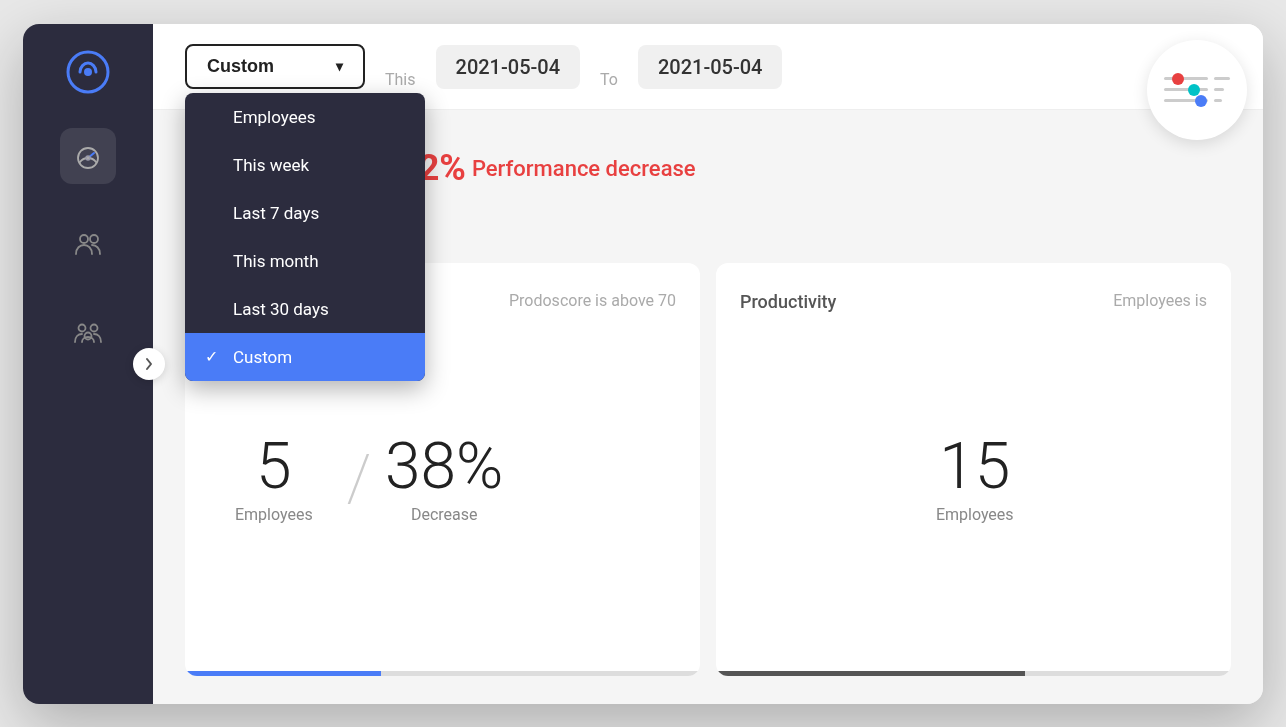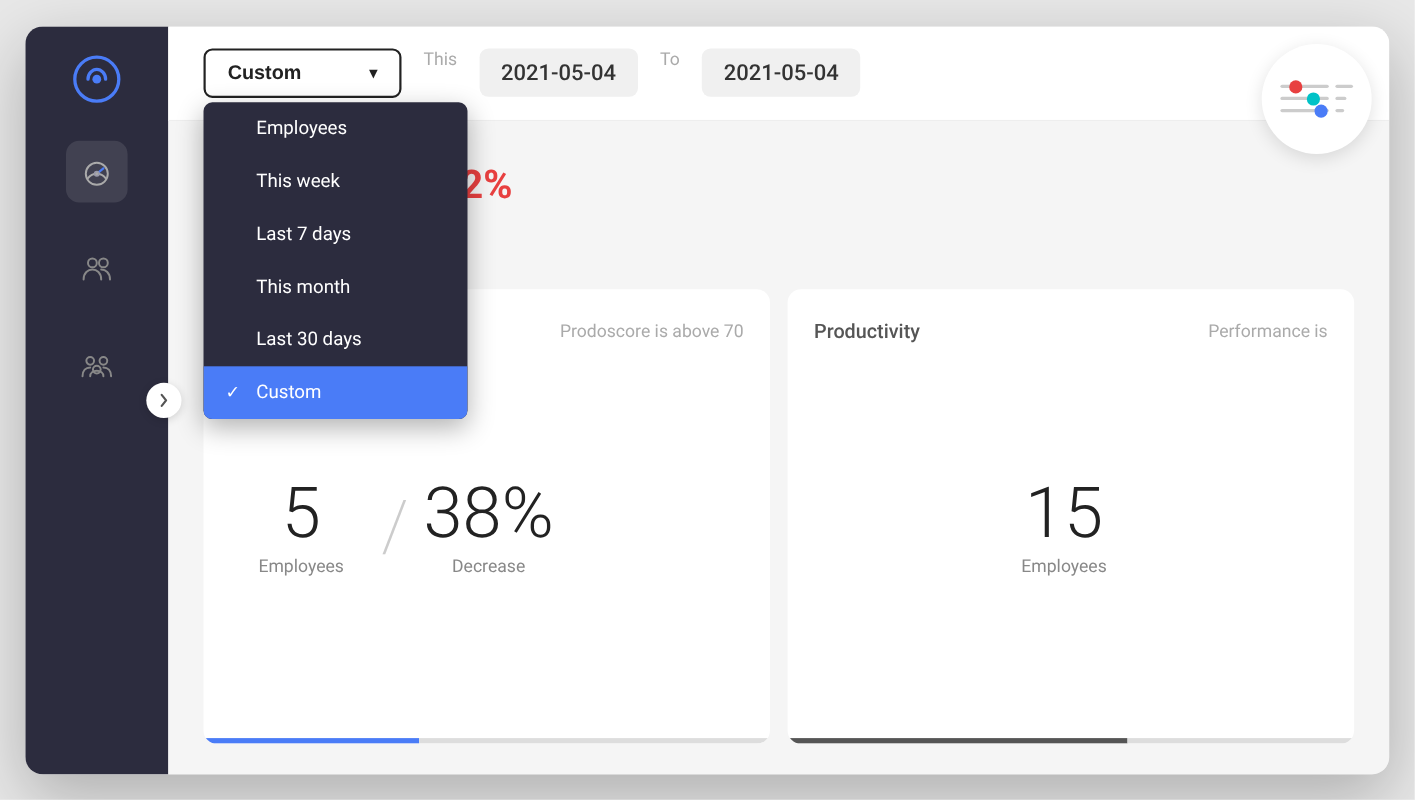--- a/index.html
+++ b/index.html
@@ -103,21 +103,21 @@
       flex-direction: column;
       position: relative;
       overflow: hidden;
     }
 
     
     .header-bar {
       background: white;
       padding: 20px 32px;
       display: flex;
-      align-items: flex-start;
+      align-items: flex-end;
       gap: 20px;
       border-bottom: 1px solid #eee;
       position: relative;
       z-index: 10;
     }
 
     
     .dropdown-wrapper {
       position: relative;
     }
@@ -469,20 +469,21 @@
     </div>
 
     <div class="content-area">
 
       <div class="prodoscore-row">
         <span class="prodoscore-label">Prodoscore</span>
         <span class="prodoscore-value">68</span>
         <div class="performance-badge">
           <span class="arrow-down">↓</span>
           <span class="pct">2%</span>
+          <span>Performance decrease</span>
         </div>
       </div>
 
       <div class="activity-text">
         <span>ctivity is above average</span>
       </div>
 
       <div class="cards-row">
 
         <div class="card">
@@ -507,21 +508,21 @@
         </div>
 
         <div class="card">
           <div class="card-title">Productivity</div>
           <div class="card-stats">
             <div class="card-stat">
               <span class="card-stat-value">15</span>
               <span class="card-stat-label">Employees</span>
             </div>
           </div>
-          <div class="card-footnote">Performance is</div>
+          <div class="card-footnote">Employees is</div>
           <div class="card-progress-bar">
             <div style="display:flex; height:100%;">
               <div class="card-progress-fill" style="width:60%; background:#555;"></div>
               <div class="card-progress-rest" style="width:40%;"></div>
             </div>
           </div>
         </div>
 
       </div>
     </div>

